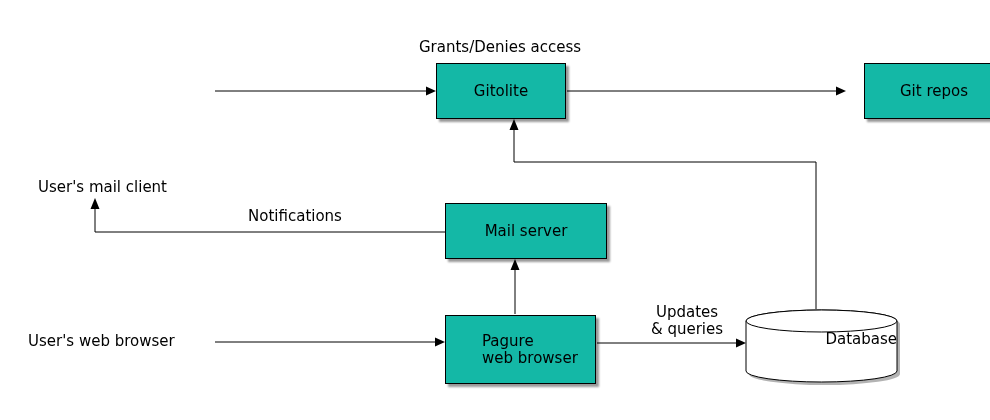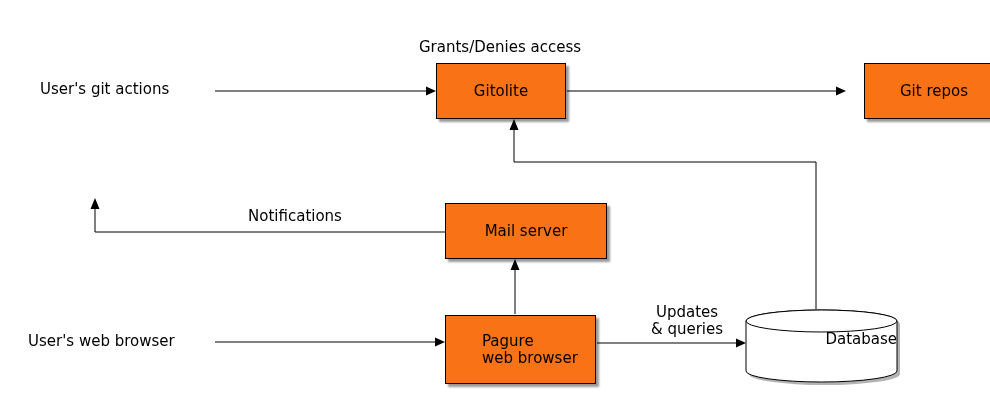--- a/index.html
+++ b/index.html
@@ -12,21 +12,21 @@
     color: #000000;
     overflow: hidden;
   }
   .wires {
     position: absolute;
     left: 0; top: 0;
     width: 990px; height: 420px;
   }
   .node {
     position: absolute;
-    background: #f97316;
+    background: #14b8a6;
     border: 1px solid #000000;
     box-shadow: 3px 3px 2px rgba(0,0,0,0.40);
     display: flex;
     align-items: center;
     justify-content: center;
     font-size: 15px;
     line-height: 17px;
     box-sizing: border-box;
   }
   .node.multiline {
@@ -102,22 +102,22 @@
 
   <div class="node multiline" style="left:445px; top:315px; width:151px; height:69px;">
     <span class="lines">
       <span>Pagure</span><br>
       <span>web browser</span>
     </span>
   </div>
 
   <div class="db-label">Database</div>
 
-  <div class="ext-label" style="left:40px; top:81px;">User's git actions</div>
 
+  <div class="ext-label" style="left:38px; top:179px;">User's mail client</div>
 
   <div class="ext-label" style="left:28px; top:333px;">User's web browser</div>
 
   <div class="edge-label centered" style="left:500px; top:39px;">Grants/Denies access</div>
 
   <div class="edge-label centered" style="left:295px; top:208px;">Notifications</div>
 
   <div class="edge-label centered" style="left:667px; top:304px; text-align:center;margin-left:20px;">
     <span>Updates</span><br>
     <span>&amp; queries</span>

